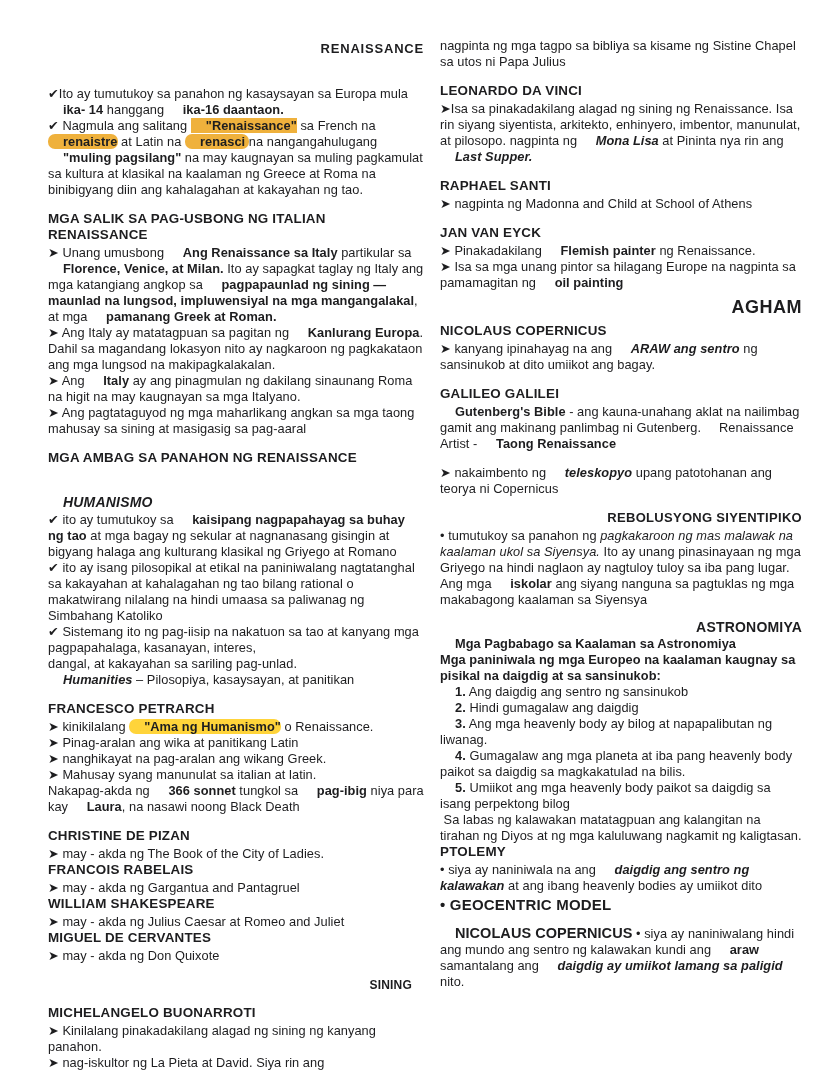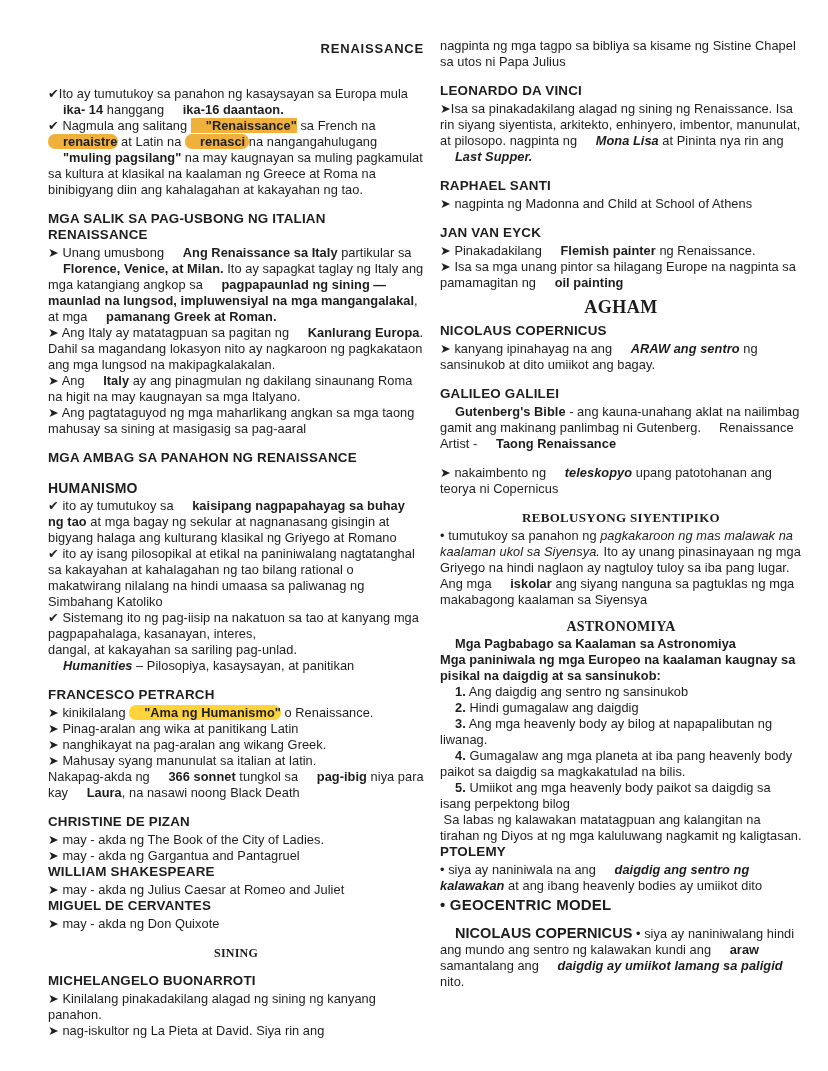--- a/index.html
+++ b/index.html
@@ -22,22 +22,22 @@
   .col-right { flex: 1 1 auto; min-width: 0; }
 
   .title {
     font-size: 13px; font-weight: bold; letter-spacing: .8px;
     margin: 0 0 26px 0; line-height: 22px; text-align: right;
   }
   .h {
     font-weight: bold; font-size: 13.4px; line-height: 16px;
     margin: 0 0 2px 0; letter-spacing: .2px;
   }
-  .h.it { font-size: 14px; }
-  .center { text-align: center; font-family: Liberation Serif, serif; }
+  .h.it { font-style: italic; font-size: 14px; margin-left: 15px; }
+  .center { text-align: right; }
   .h-sining { font-size: 12px; margin: 12px; }
   .h-agham  { font-size: 18px; margin: 6px 0 8px; letter-spacing: .5px; }
   .h-rebo   { font-size: 13px; margin: 4px 0 2px; letter-spacing: .3px; }
   .h-astro  { font-size: 14px; margin: 0 0 1px; }
   .h-geo    { font-size: 15px; margin: 3px 0 12px; }
 
   .p {
     font-size: 12.8px; line-height: 16px;
     margin: 0 0 13px 0;
     white-space: pre-wrap;
@@ -64,38 +64,39 @@
     <h1 class="title">RENAISSANCE</h1>
     <p class="p"><span>✔</span><span>Ito ay tumutukoy sa panahon ng kasaysayan sa Europa mula </span><span class="b">ika- 14</span><span> hanggang </span><span class="b">ika-16 daantaon.</span><span>
 ✔ Nagmula ang salitang </span><span class="b hl-amber">"Renaissance"</span><span> sa French na </span><span class="b u hl-amber">renaistre</span><span> at Latin na </span><span class="b u hl-amber">renasci </span><span>na nangangahulugang </span><span class="b u">"muling pagsilang"</span><span> na may kaugnayan sa muling pagkamulat sa kultura at klasikal na kaalaman ng Greece at Roma na binibigyang diin ang kahalagahan at kakayahan ng tao.</span></p>
 
     <h2 class="h">MGA SALIK SA PAG-USBONG NG ITALIAN RENAISSANCE</h2>
     <p class="p"><span>➤ Unang umusbong </span><span class="b">Ang Renaissance sa Italy</span><span> partikular sa </span><span class="b">Florence, Venice, at Milan.</span><span> Ito ay sapagkat taglay ng Italy ang mga katangiang angkop sa </span><span class="b">pagpapaunlad ng sining — maunlad na lungsod, impluwensiyal na mga mangangalakal</span><span>, at mga </span><span class="b">pamanang Greek at Roman.</span><span>
 ➤ Ang Italy ay matatagpuan sa pagitan ng </span><span class="b">Kanlurang Europa</span><span>. Dahil sa magandang lokasyon nito ay nagkaroon ng pagkakataon ang mga lungsod na makipagkalakalan.
 ➤ Ang </span><span class="b">Italy</span><span> ay ang pinagmulan ng dakilang sinaunang Roma na higit na may kaugnayan sa mga Italyano.
 ➤ Ang pagtataguyod ng mga maharlikang angkan sa mga taong mahusay sa sining at masigasig sa pag-aaral</span></p>
 
-    <h2 class="h" style="margin-bottom:14px">MGA AMBAG SA PANAHON NG RENAISSANCE</h2>
+    <h2 class="h" style="margin-bottom:28px">MGA AMBAG SA PANAHON NG RENAISSANCE</h2>
 
     <h3 class="h it">HUMANISMO</h3>
     <p class="p"><span>✔ ito ay tumutukoy sa </span><span class="b">kaisipang nagpapahayag sa buhay ng tao</span><span> at mga bagay ng sekular at nagnanasang gisingin at bigyang halaga ang kulturang klasikal ng Griyego at Romano
 ✔ ito ay isang pilosopikal at etikal na paniniwalang nagtatanghal sa kakayahan at kahalagahan ng tao bilang rational o makatwirang nilalang na hindi umaasa sa paliwanag ng Simbahang Katoliko
 ✔ Sistemang ito ng pag-iisip na nakatuon sa tao at kanyang mga </span><span class="u">pagpapahalaga, kasanayan</span><span>, </span><span class="u">interes</span><span>,
 </span><span class="u">dangal</span><span>, at </span><span class="u">kakayahan</span><span> </span><span class="u">sa sariling pag-unlad</span><span>.
 </span><span class="b i">Humanities</span><span> – Pilosopiya, kasaysayan, at panitikan</span></p>
 
     <h3 class="h">FRANCESCO PETRARCH</h3>
     <p class="p"><span>➤ kinikilalang </span><span class="b u hl-yellow">"Ama ng Humanismo"</span><span> o Renaissance.
 ➤ Pinag-aralan ang wika at panitikang Latin
 ➤ nanghikayat na pag-aralan ang wikang Greek.
 ➤ Mahusay syang manunulat sa italian at latin.
 Nakapag-akda ng </span><span class="b">366 sonnet</span><span> tungkol sa </span><span class="b">pag-ibig</span><span> niya para kay </span><span class="b">Laura</span><span>, na nasawi noong </span><span class="u">Black Death</span></p>
 
     <h3 class="h">CHRISTINE DE PIZAN</h3>
     <p class="p tight"><span>➤ may - akda ng The Book of the City of Ladies.</span></p>
+    <h3 class="h">FRANCOIS RABELAIS</h3>
     <p class="p tight"><span>➤ may - akda ng Gargantua and Pantagruel</span></p>
     <h3 class="h">WILLIAM SHAKESPEARE</h3>
     <p class="p tight"><span>➤ may - akda ng Julius Caesar at Romeo and Juliet</span></p>
     <h3 class="h">MIGUEL DE CERVANTES</h3>
     <p class="p"><span>➤ may - akda ng Don Quixote</span></p>
 
     <h2 class="h h-sining center">SINING</h2>
     <h3 class="h">MICHELANGELO BUONARROTI</h3>
     <p class="p last"><span>➤ Kinilalang pinakadakilang alagad ng sining ng kanyang panahon.
 ➤ nag-iskultor ng La Pieta at David. Siya rin ang</span></p>

